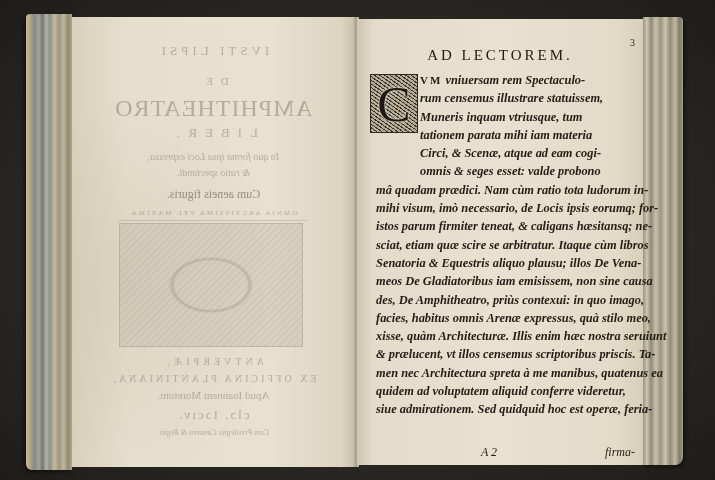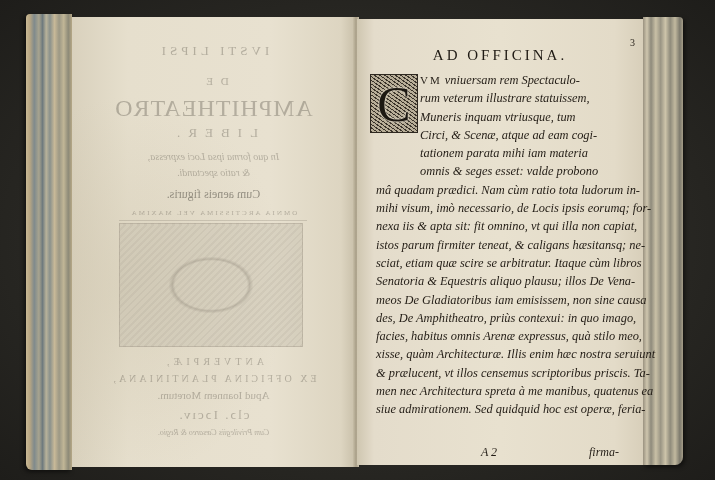--- a/index.html
+++ b/index.html
@@ -90,29 +90,29 @@
     }
     .initial span {
       font-size:50px; line-height:50px; color:#1c1812;
       font-family:"Liberation Serif", serif;
       text-shadow:0 0 2px #e4dccb, 0 0 3px #e4dccb;
     }
     .body-text {
       position:absolute; left:19px; top:52px; width:262px;
       font-size:12.4px; line-height:18.3px; font-style:italic; color:#231d16;
     }
-    .line { white-space:nowrap; display:block; height:18.3px; }
+    .line { white-space:nowrap; display:block; height:18.3px;font-weight:bold; }
     .line.indent { padding-left:44px; }
     .caps { font-style:normal; letter-spacing:2px; font-size:11px; }
     .footer {
       position:absolute; top:426px; left:0; width:100%; font-style:italic;
       font-size:12px; color:#231d16;
     }
     .signature { position:absolute; left:124px; }
-    .catchword { position:absolute; right:24px; }
+    .catchword { position:absolute; right:8px; }
   </style>
 </head>
 <body>
 
 <div class="scene">
   <div class="edge-left"></div>
   <div class="edge-right"></div>
 
   <div class="page page-left">
     <div class="show-through">
@@ -131,41 +131,41 @@
       <div class="st-printer">Apud Ioannem Moretum.</div>
       <div class="st-year">clↄ. Iↄcıv.</div>
       <div class="st-priv">Cum Privilegiis Cæsareo &amp; Regio.</div>
     </div>
   </div>
 
   <div class="gutter"></div>
 
   <div class="page page-right">
     <div class="page-number">3</div>
-    <div class="heading">AD OFFICINA.</div>
+    <div class="heading">AD LECTOREM.</div>
 
     <div class="body-text">
       <span class="line indent"><span class="caps">VM</span><span> vniuersam rem Spectaculo-</span></span>
-      <span class="line indent">rum veterum illustrare statuissem,</span>
+      <span class="line indent">rum censemus illustrare statuissem,</span>
       <span class="line indent">Muneris inquam vtriusque, tum</span>
+      <span class="line indent">tationem parata mihi iam materia</span>
       <span class="line indent">Circi, &amp; Scenæ, atque ad eam cogi-</span>
-      <span class="line indent">tationem parata mihi iam materia</span>
       <span class="line indent">omnis &amp; seges esset: valde probono</span>
       <span class="line">mâ quadam prædici. Nam cùm ratio tota ludorum in-</span>
       <span class="line">mihi visum, imò necessario, de Locis ipsis eorumq; for-</span>
-      <span class="line">nexa iis &amp; apta sit: fit omnino, vt qui illa non capiat,</span>
       <span class="line">istos parum firmiter teneat, &amp; caligans hæsitansq; ne-</span>
       <span class="line">sciat, etiam quæ scire se arbitratur. Itaque cùm libros</span>
       <span class="line">Senatoria &amp; Equestris aliquo plausu; illos De Vena-</span>
       <span class="line">meos De Gladiatoribus iam emisissem, non sine causa</span>
       <span class="line">des, De Amphitheatro, priùs contexui: in quo imago,</span>
       <span class="line">facies, habitus omnis Arenæ expressus, quà stilo meo,</span>
       <span class="line">xisse, quàm Architecturæ. Illis enim hæc nostra seruiunt</span>
       <span class="line">&amp; prælucent, vt illos censemus scriptoribus priscis. Ta-</span>
       <span class="line">men nec Architectura spreta à me manibus, quatenus ea</span>
+      <span class="line">quidem ad voluptatem aliquid conferre videretur,</span>
       <span class="line">siue admirationem. Sed quidquid hoc est operæ, feria-</span>
 
     </div>
 
     <div class="initial">
       <span>C</span>
     </div>
 
     <div class="footer">
       <span class="signature">A 2</span>

